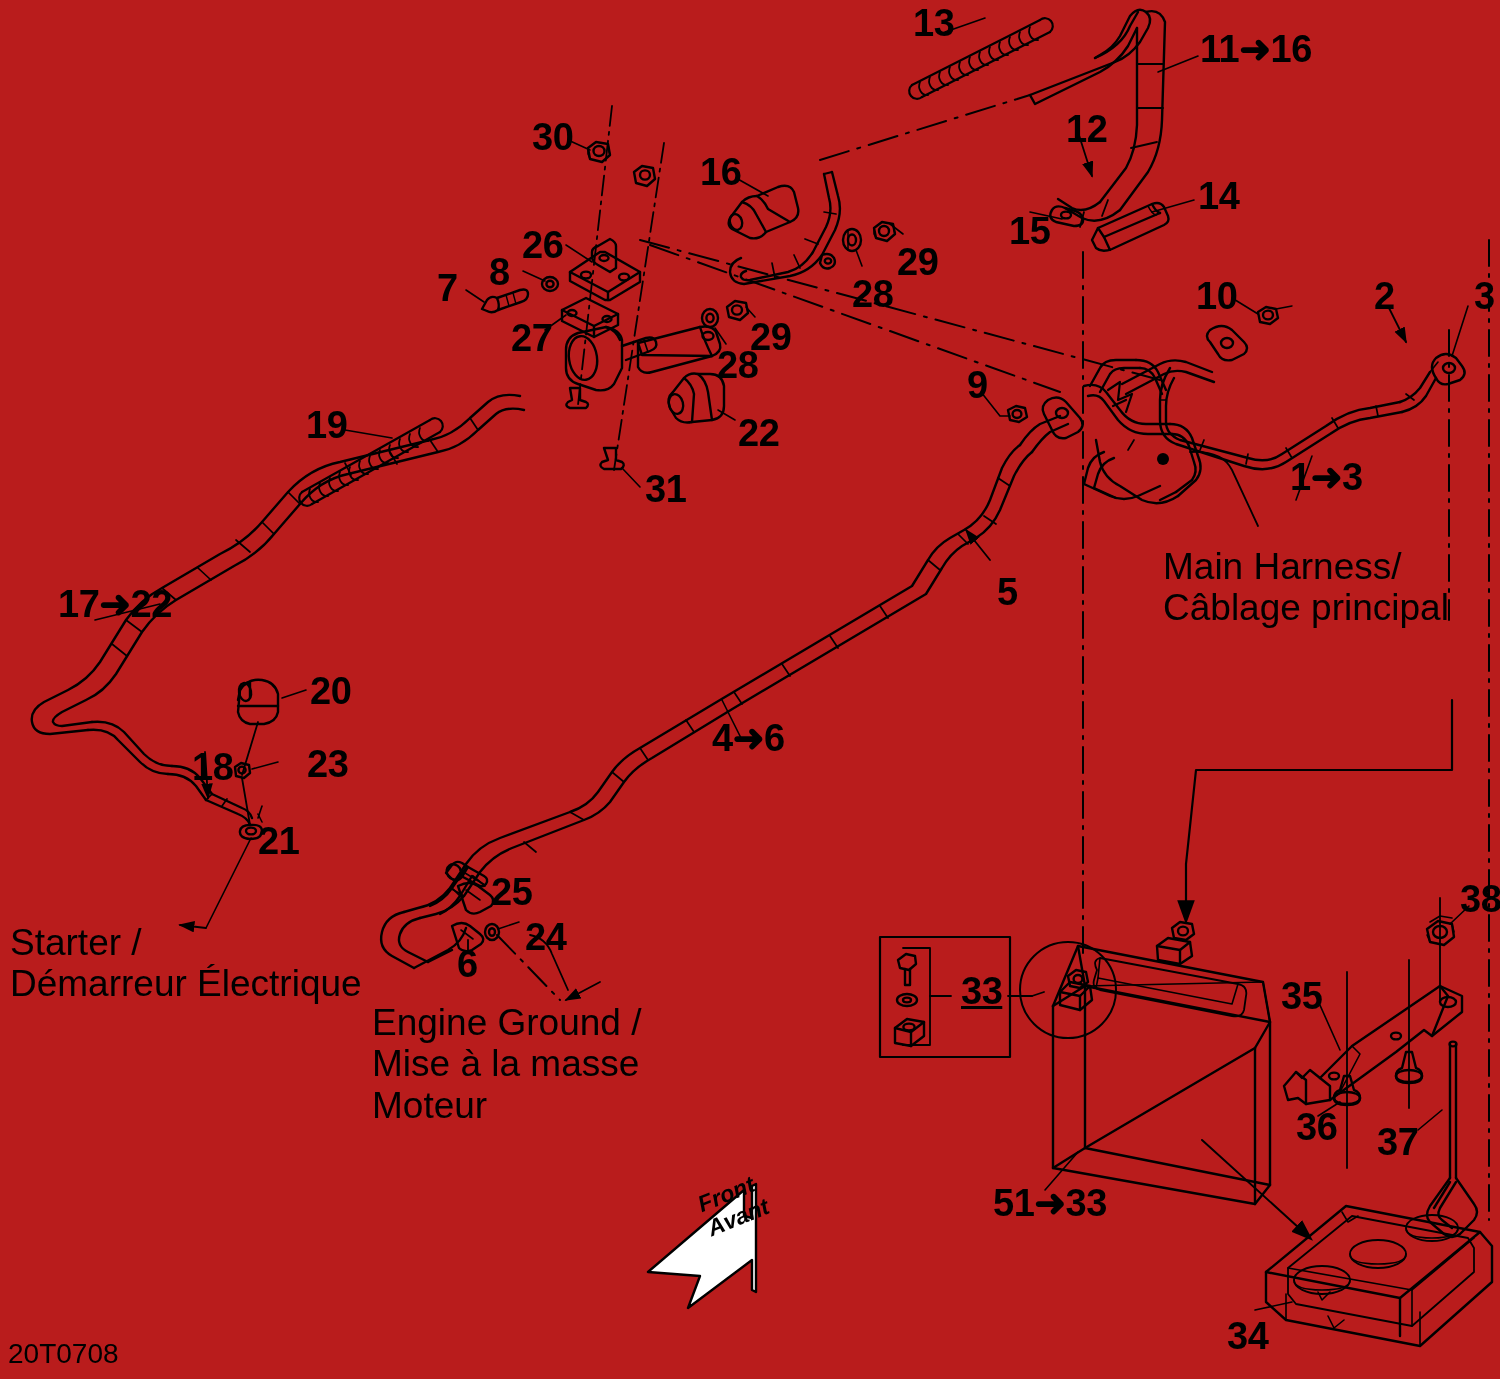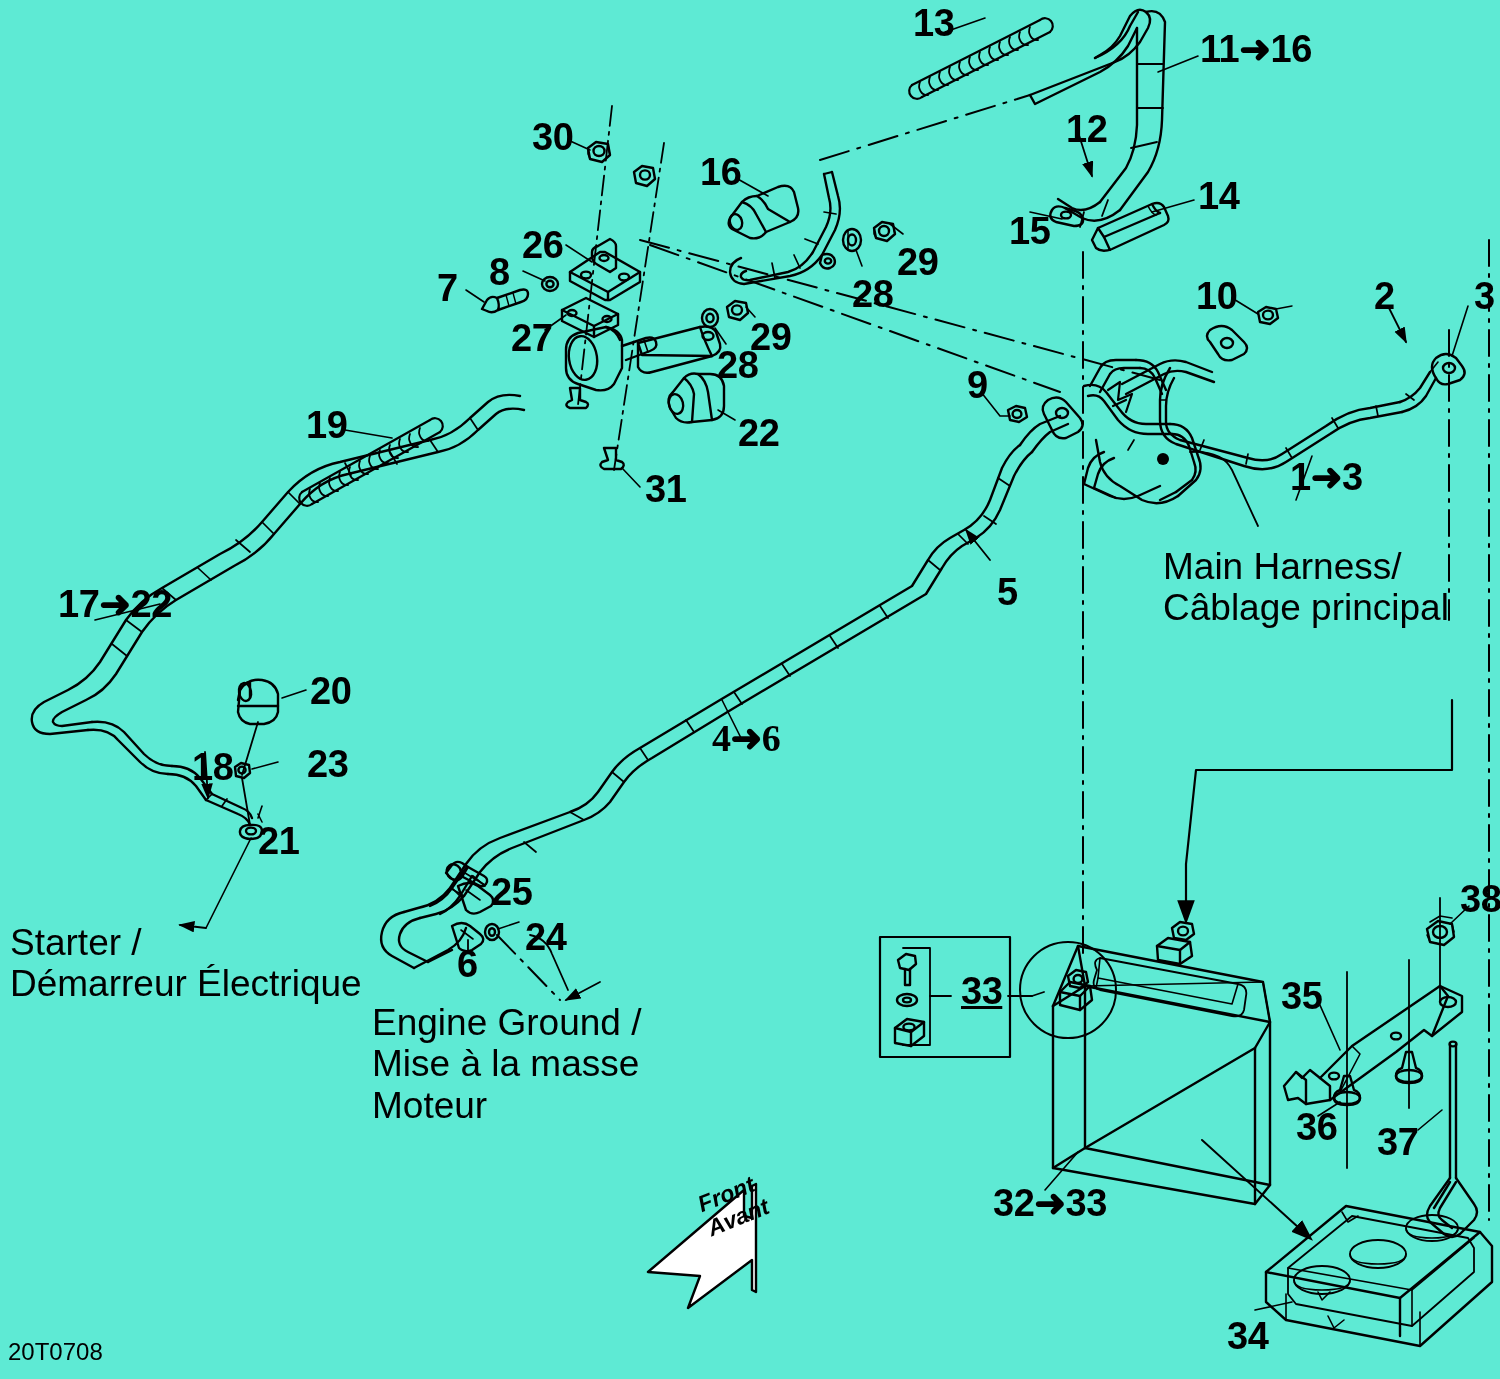--- a/index.html
+++ b/index.html
@@ -8,21 +8,21 @@
     background: #ffffff;
   }
   body {
     font-family: "Liberation Sans", sans-serif;
     color: #000;
   }
   #page {
     position: relative;
     width: 1500px;
     height: 1379px;
-    background: #5eead4;
+    background: #b91c1c;
     overflow: hidden;
   }
   #art {
     position: absolute;
     left: 0; top: 0;
     width: 1500px;
     height: 1379px;
   }
   .lbl {
     position: absolute;
@@ -41,21 +41,21 @@
     font-size: 37px;
     line-height: 1.12;
     color: #000;
     white-space: pre;
   }
   .docid {
     position: absolute;
     left: 8px;
     top: 1338px;
     font-family: "Liberation Sans", sans-serif;
-    font-size: 24px;
+    font-size: 28px;
     font-weight: normal;
     letter-spacing: 0px;
   }
   .frontlbl {
     position: absolute;
     font-family: "Liberation Sans", sans-serif;
     font-weight: bold;
     font-style: italic;
     font-size: 23px;
     line-height: 1.15;
@@ -668,33 +668,33 @@
       <div class="lbl callout" style="left: 750px; top: 318px;">29</div>
       <div class="lbl callout" style="left: 717px; top: 346px;">28</div>
       <div class="lbl callout" style="left: 967px; top: 366px;">9</div>
       <div class="lbl callout" style="left: 306px; top: 406px;">19</div>
       <div class="lbl callout" style="left: 738px; top: 414px;">22</div>
       <div class="lbl callout" style="left: 1290px; top: 458px;">1➜3</div>
       <div class="lbl callout" style="left: 645px; top: 470px;">31</div>
       <div class="lbl callout" style="left: 997px; top: 573px;">5</div>
       <div class="lbl callout" style="left: 58px; top: 585px;">17➜22</div>
       <div class="lbl callout" style="left: 310px; top: 672px;">20</div>
-      <div class="lbl callout" style="left: 712px; top: 719px; font-family: Liberation Serif, serif;">4➜6</div>
+      <div class="lbl callout" style="left: 712px; top: 719px;">4➜6</div>
       <div class="lbl callout" style="left: 192px; top: 724px; margin-top: 24px;">18</div>
       <div class="lbl callout" style="left: 283px; top: 745px; margin-left: 24px;">23</div>
       <div class="lbl callout" style="left: 258px; top: 822px;">21</div>
       <div class="lbl callout" style="left: 491px; top: 873px;">25</div>
       <div class="lbl callout" style="left: 1460px; top: 880px;">38</div>
       <div class="lbl callout" style="left: 525px; top: 918px;">24</div>
       <div class="lbl callout" style="left: 457px; top: 945px;">6</div>
       <div class="lbl callout" style="left: 961px; top: 972px; text-decoration: underline;">33</div>
       <div class="lbl callout" style="left: 1281px; top: 977px;">35</div>
       <div class="lbl callout" style="left: 1276px; top: 1108px; margin-left: 20px;">36</div>
       <div class="lbl callout" style="left: 1377px; top: 1123px;">37</div>
-      <div class="lbl callout" style="left: 993px; top: 1184px;">32➜33</div>
+      <div class="lbl callout" style="left: 993px; top: 1184px;">51➜33</div>
       <div class="lbl callout" style="left: 1227px; top: 1317px;">34</div>
     </div>
   <div id="annot-layer">
       <div class="annot" style="left: 1163px; top: 529px; margin-top: 17px;">Main Harness/
 Câblage principal</div>
       <div class="annot" style="left: 10px; top: 922px;">Starter /
 Démarreur Électrique</div>
       <div class="annot" style="left: 372px; top: 1002px;">Engine Ground /
 Mise à la masse
 Moteur</div>

